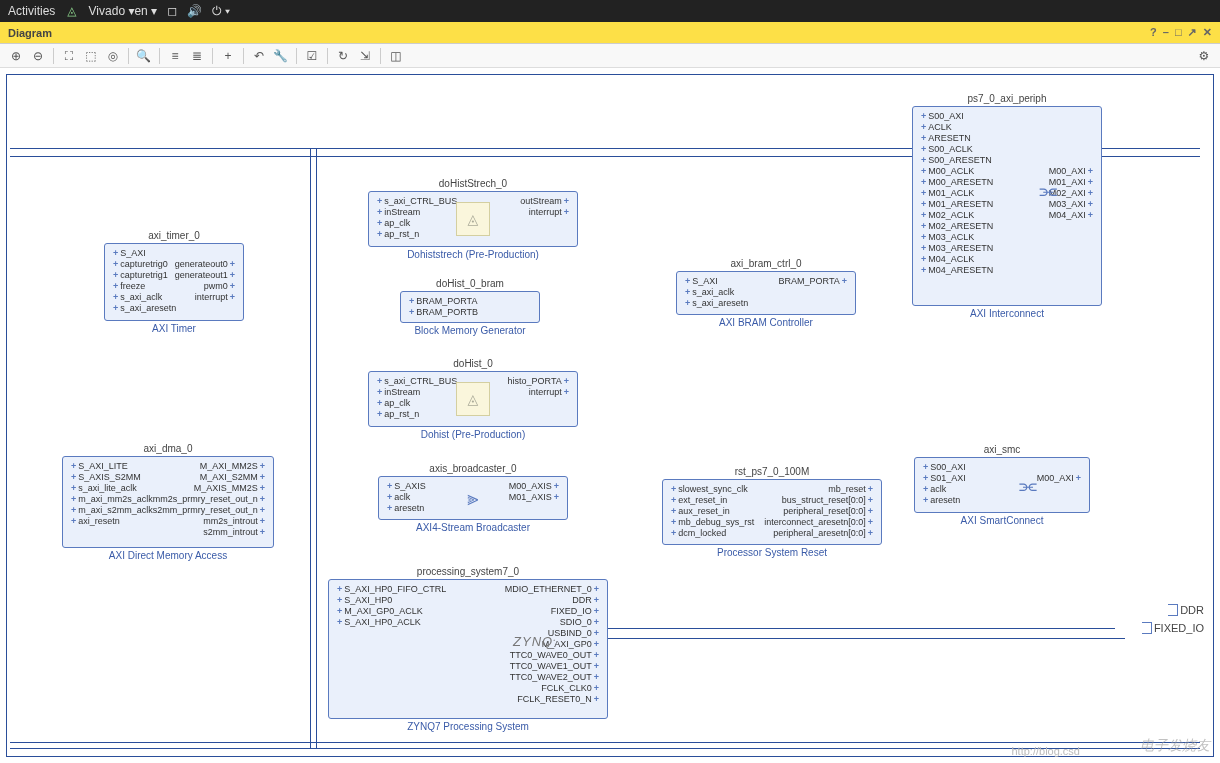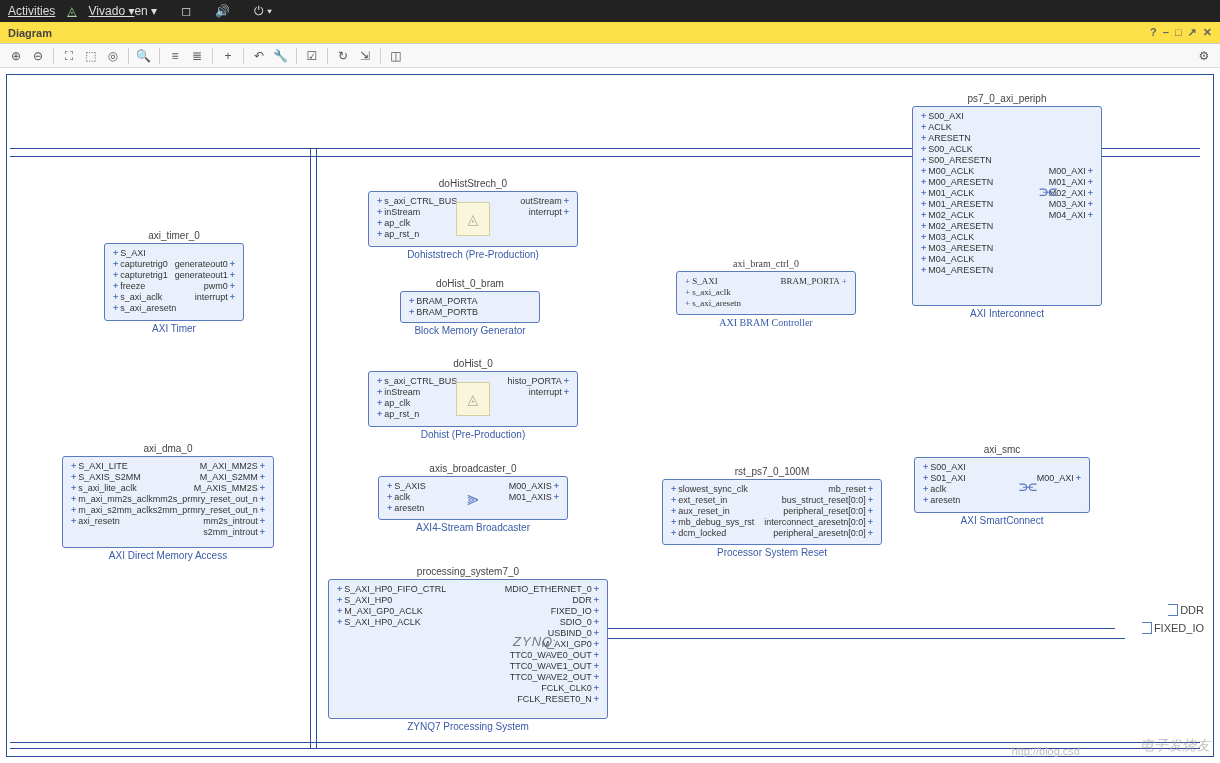--- a/index.html
+++ b/index.html
@@ -1,21 +1,21 @@
 <!DOCTYPE html>
 <html><head>
 <meta charset="utf-8">
 <style>
   * { box-sizing: border-box; margin: 0; padding: 0; }
   body { font-family: sans-serif; font-size: 11px; background: #f0f0f0; width: 1220px; height: 763px; overflow: hidden; }
   
   .topbar { background: #222; color: #ddd; height: 22px; display: flex; align-items: center; padding: 0 8px; font-size: 12px; }
-  .topbar-left { display: flex; align-items: center; gap: 12px; text-decoration: underline; }
+  .topbar-left { display: flex; align-items: center; gap: 12px; }
   .topbar-center { flex: 1; text-align: center; }
-  .topbar-right { display: flex; align-items: flex-start; gap: 24px; }
+  .topbar-right { display: flex; align-items: flex-start; gap: 10px; }
   .app-icon { color: #8c8; font-size: 12px; }
   
   .panel-header { background: #fde047; height: 22px; display: flex; align-items: center; padding: 0 8px; border-bottom: 1px solid #ccc; font-weight: bold; color: #444; }
   .panel-header-right { margin-left: auto; display: flex; gap: 6px; color: #666; }
   .panel-header-right span { cursor: pointer; }
   
   .toolbar { background: #f8f8f8; height: 24px; display: flex; align-items: center; padding: 0 6px; gap: 2px; border-bottom: 1px solid #ddd; }
   .tool-btn { width: 20px; height: 18px; display: flex; align-items: center; justify-content: center; color: #555; font-size: 12px; cursor: pointer; border-radius: 2px; }
   .tool-sep { width: 1px; height: 16px; background: #ccc; margin: 0 3px; }
   .tool-right { margin-left: auto; }
@@ -372,21 +372,21 @@
           <div class="port-row">
             <span></span>
             <span class="port-right">FCLK_RESET0_N</span>
             <span class="port-symbol">+</span>
           </div>
         </div>
     </div>
     <div class="block-footer">ZYNQ7 Processing System</div>
   </div>
 
-  <div class="block" style="left:676px; top:190px; width:180px;font-family:Liberation Serif, serif;">
+  <div class="block" style="left:676px; top:190px; width:180px;">
     <div class="block-title">axi_bram_ctrl_0</div>
     <div class="block-body" style="height:44px;">
       <div id="bram_ctrl_ports">
           <div class="port-row">
             <span class="port-symbol">+</span>
             <span class="port-left">S_AXI</span>
             <span class="port-right">BRAM_PORTA</span>
             <span class="port-symbol">+</span>
           </div>
           <div class="port-row">

